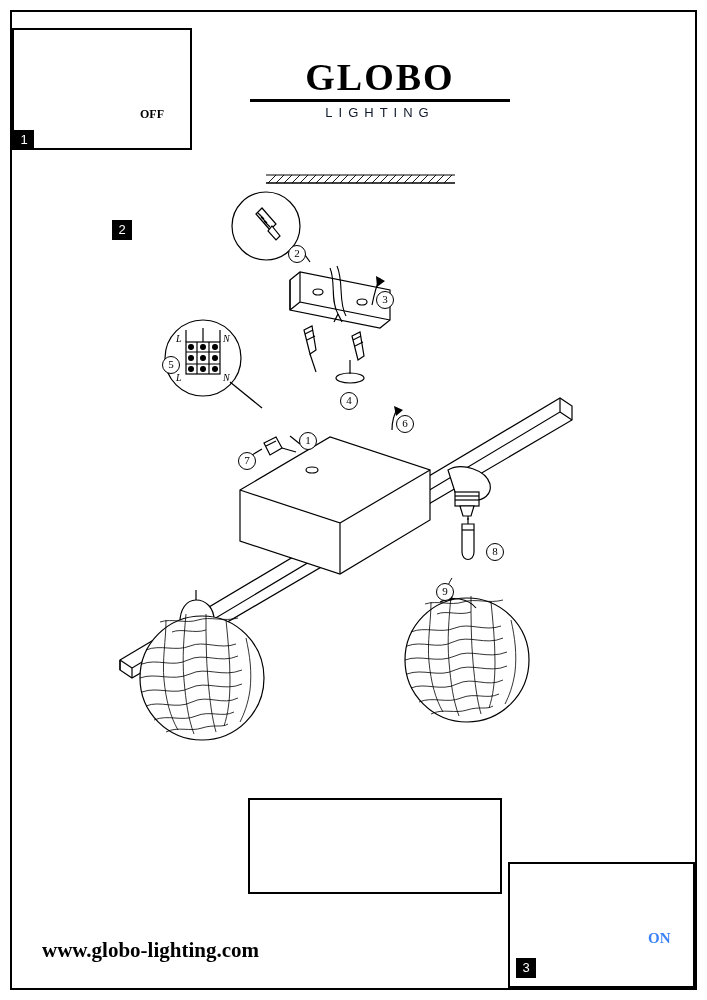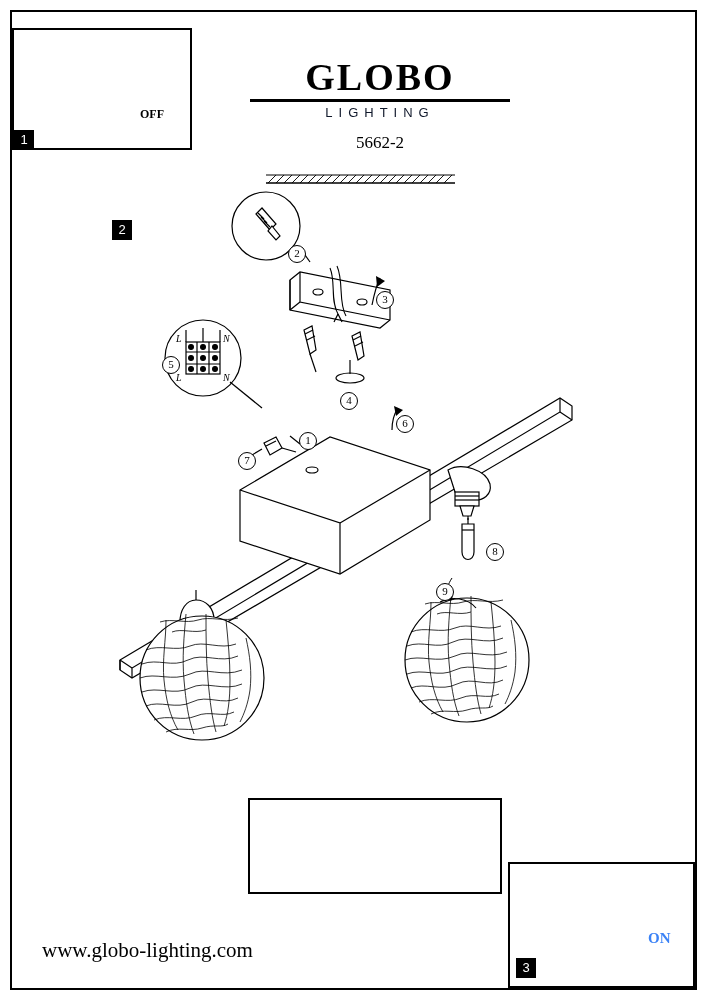--- a/index.html
+++ b/index.html
@@ -127,21 +127,21 @@
     border: 2px solid #000;
     box-sizing: border-box;
     background: #fff;
   }
   
   .footer-url {
     position: absolute;
     left: 42px;
     top: 938px;
     font-family: "Liberation Serif", serif;
-    font-weight: normal;
+    font-weight: bold;
     font-size: 21px;
     color: #000;
   }
   
   .callout {
     position: absolute;
     font-family: "Liberation Serif", serif;
     font-size: 11px;
     color: #000;
     width: 16px;
@@ -458,21 +458,20 @@
 
   <div class="label-off">OFF</div>
   <div class="label-on">ON</div>
 
   <div class="brand">
     <div class="brand-name">GLOBO</div>
     <div class="brand-rule"></div>
     <div class="brand-sub">LIGHTING</div>
   </div>
 
-  <div class="model">5662-2</div>
 
   <div class="footer-url">www.globo-lighting.com</div>
 
   <div class="callout" style="left:299px;top:432px">1</div>
   <div class="callout" style="left:288px;top:245px">2</div>
   <div class="callout" style="left:376px;top:291px">3</div>
   <div class="callout" style="left:340px;top:392px">4</div>
   <div class="callout" style="left:162px;top:356px">5</div>
   <div class="callout" style="left:396px;top:415px">6</div>
   <div class="callout" style="left:238px;top:452px">7</div>

